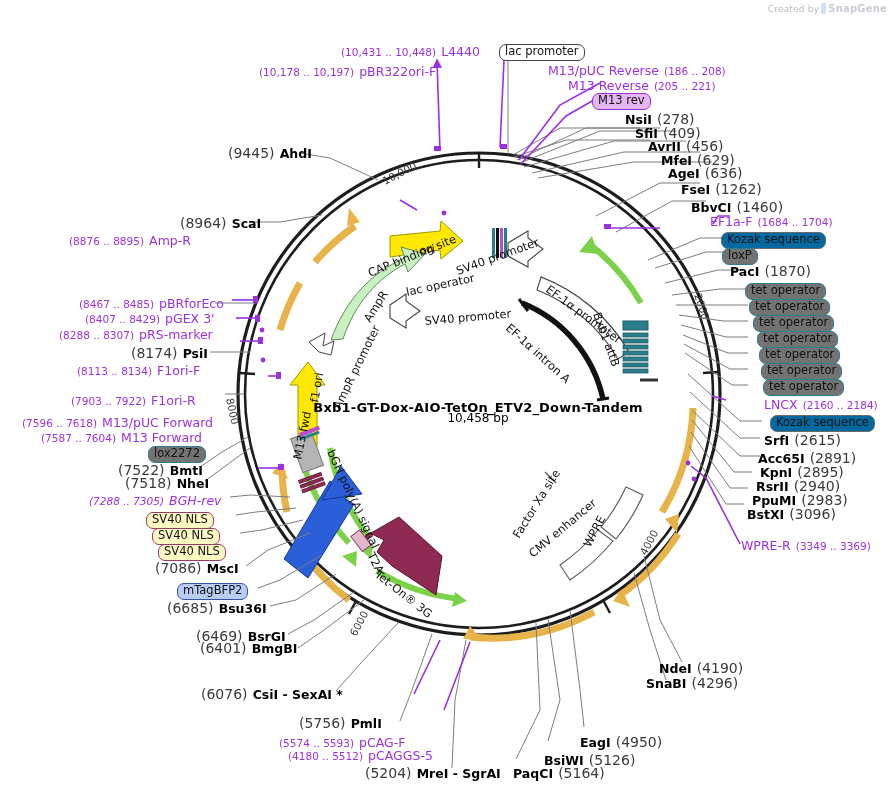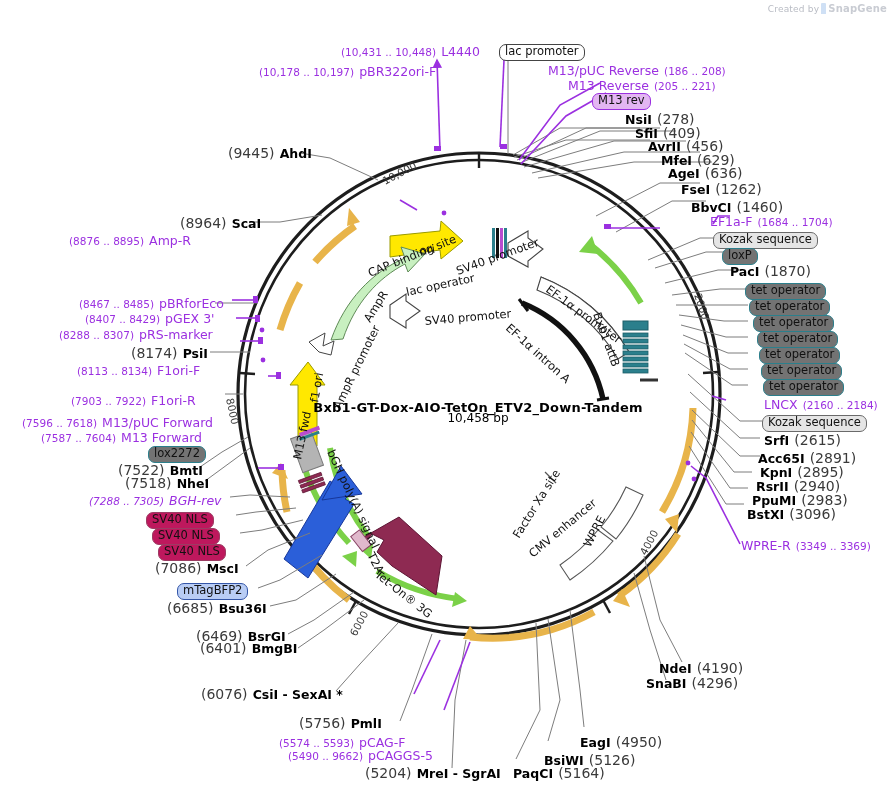--- a/index.html
+++ b/index.html
@@ -12,24 +12,24 @@
   #map{position:absolute;left:0;top:0;width:895px;height:787px;}
   .lbl{position:absolute;white-space:nowrap;line-height:1;}
   .enz{font-weight:bold;color:#000;font-size:12.5px;}
   .enzpos{color:#3a3a3a;font-size:14px;font-weight:normal;}
   .prim{color:#9B30E0;font-size:12.5px;}
   .primpos{color:#9B30E0;font-size:10.5px;}
   .tag{
     display:inline-block;border:1px solid #555;border-radius:7px;
     padding:1px 5px 2px 5px;font-size:11.5px;color:#111;
   }
-  .tag-gray{background:#e5e5e5;border-color:#6a6a6a;}
+  .tag-gray{background:#0369a1;border-color:#6a6a6a;margin-left:8px;}
   .tag-purple{background:#e3b6f2;border-color:#9B30E0;}
   .tag-teal{background:#737373;border-color:#2b7f8c;}
-  .tag-pink{background:#be185d;border-color:#9c3c63;}
+  .tag-pink{background:#fef9c3;border-color:#9c3c63;}
   .tag-blue{background:#b9cdf5;border-color:#3456a8;}
   .tag-white{background:#ffffff;border-color:#444;}
   .watermark{
     position:absolute;right:8px;top:3px;font-size:9px;color:#b9bcc4;
     letter-spacing:.2px;
   }
   .watermark b{color:#c9ccd3;font-weight:600;font-size:10px;}
   .wm-flag{display:inline-block;width:5px;height:11px;background:#cfe0f5;
     border-radius:1px 1px 0 0;vertical-align:-2px;margin:0 2px;}
   .ctr-title{
@@ -557,19 +557,19 @@
 </div>
 <div class="lbl" style="left:299px;top:715px;">
   <span class="enzpos">(5756)</span>
   <span class="enz">PmlI</span>
 </div>
 <div class="lbl" style="left:279px;top:734px;">
   <span class="primpos">(5574 .. 5593)</span>
   <span class="prim">pCAG-F</span>
 </div>
 <div class="lbl" style="left:288px;top:747px;">
-  <span class="primpos">(5490 .. 9662)</span>
+  <span class="primpos">(4180 .. 5512)</span>
   <span class="prim">pCAGGS-5</span>
 </div>
 <div class="lbl" style="left:365px;top:765px;">
   <span class="enzpos">(5204)</span>
   <span class="enz">MreI  -  SgrAI</span>
 </div>
 
 </body></html>

